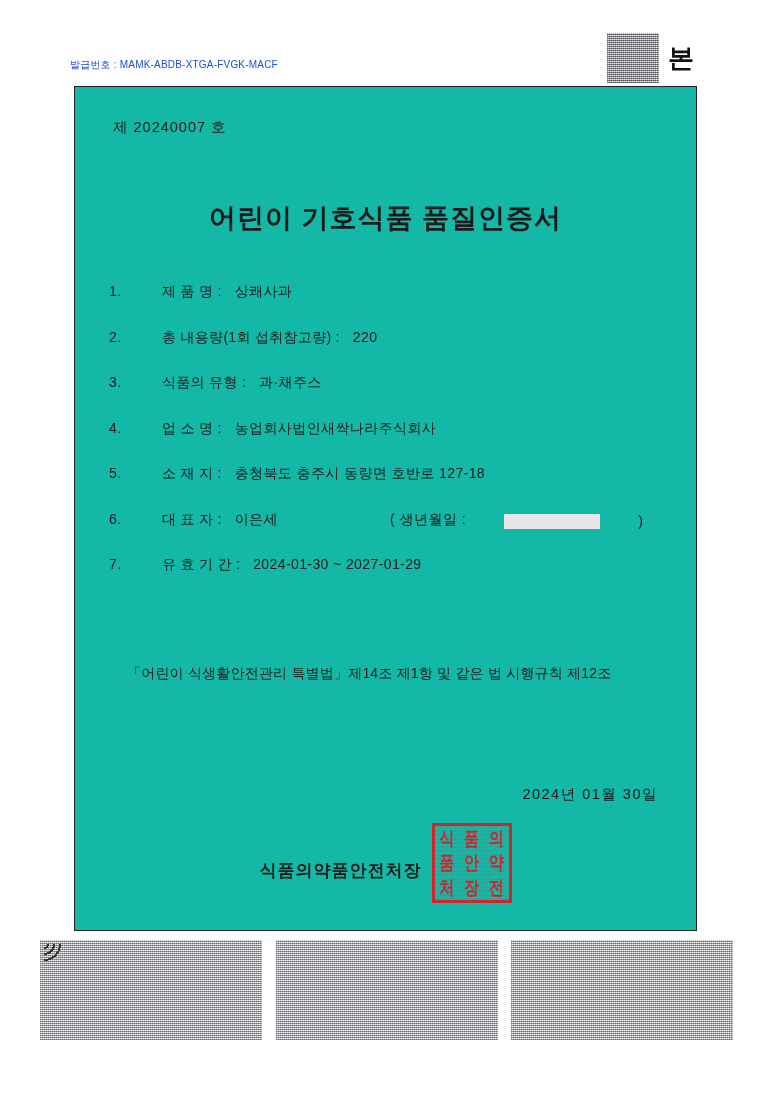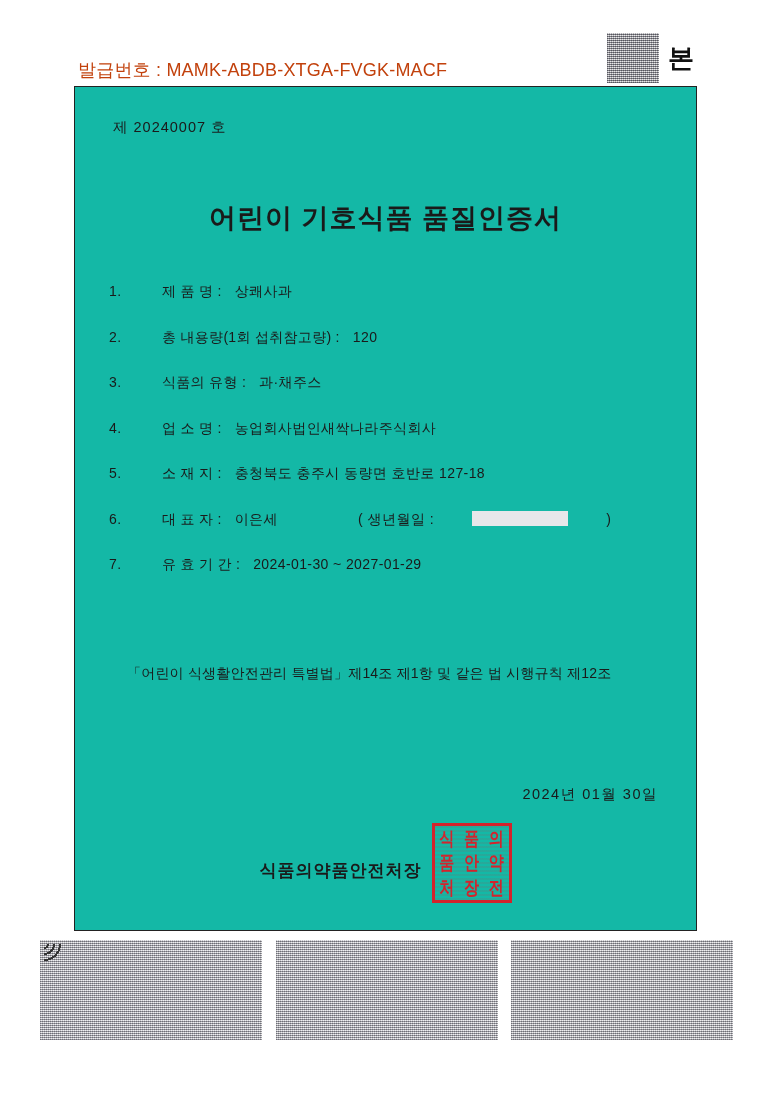--- a/index.html
+++ b/index.html
@@ -14,25 +14,24 @@
     font-family: "Liberation Sans", sans-serif;
     color: #1a1a1a;
     overflow: hidden;
   }
 
   
   .issue-line {
     position: absolute;
     left: 70px;
     top: 58px;
-    font-size: 18px;
+    font-size: 10px;
     letter-spacing: 0.2px;
     white-space: nowrap;
-    color: #c2410c;
-    margin-left: 8px;
+    color: #1d4ed8;
   }
 
   
   .topright-stamp {
     position: absolute;
     left: 607px;
     top: 33px;
     width: 95px;
     height: 50px;
     display: flex;
@@ -110,23 +109,23 @@
   .field-label {
     flex: none;
     letter-spacing: 0.3px;
     margin-left: 36px;
   }
   .field-value {
     margin-left: 13px;
     letter-spacing: 0.4px;
   }
   .birth-wrap {
-    margin-left: 80px;
+    margin-left: 112px;
     display: inline-flex;
-    align-items: flex-start;
+    align-items: flex-end;
     gap: 36px;
   }
   .birth-mask {
     display: inline-block;
     width: 96px;
     height: 15px;
     background: #e7e7ea;
     margin: 0 2px;
     vertical-align: middle;
   }
@@ -237,21 +236,21 @@
 
     <div class="field-row">
       <span class="field-num">1.</span>
       <span class="field-label">제    품    명 :</span>
       <span class="field-value">상쾌사과</span>
     </div>
 
     <div class="field-row">
       <span class="field-num">2.</span>
       <span class="field-label">총 내용량(1회 섭취참고량) :</span>
-      <span class="field-value">120</span>
+      <span class="field-value">220</span>
     </div>
 
     <div class="field-row">
       <span class="field-num">3.</span>
       <span class="field-label">식품의 유형 :</span>
       <span class="field-value">과·채주스</span>
     </div>
 
     <div class="field-row">
       <span class="field-num">4.</span>

